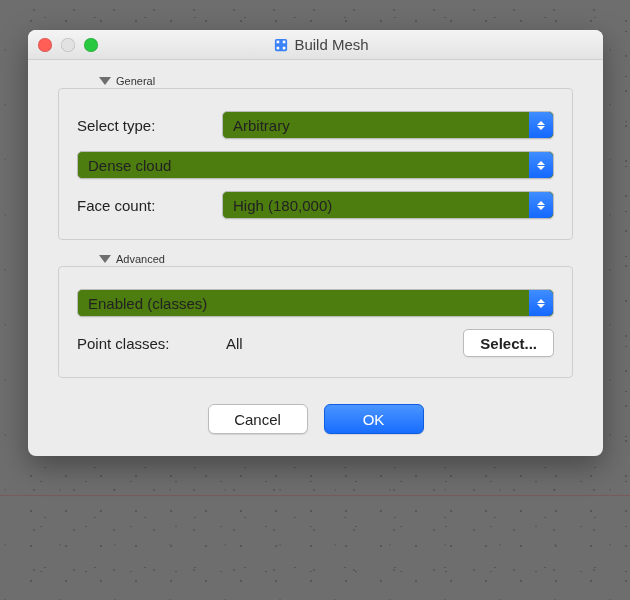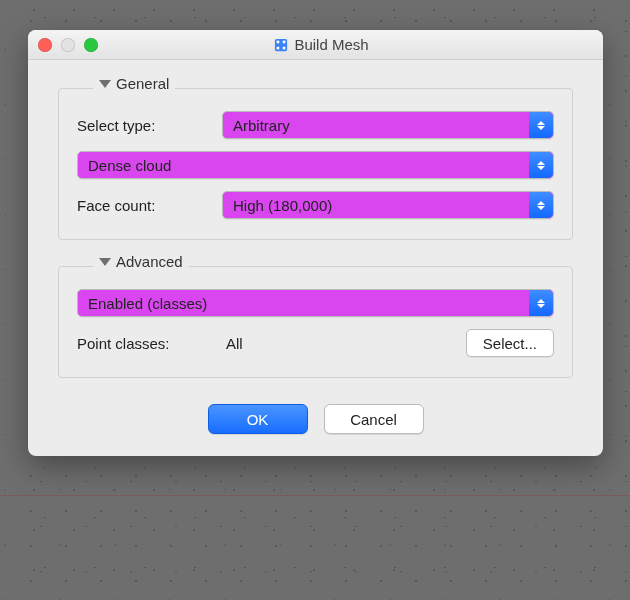--- a/index.html
+++ b/index.html
@@ -90,21 +90,21 @@
   .group + .group { margin-top: 26px; }
   .group-header {
     position: absolute;
     top: -14px;
     left: 34px;
     background: #ececec;
     padding: 0 6px;
     display: flex;
     align-items: center;
     gap: 5px;
-    font-size: 15px;
+    font-size: 11px;
     color: #333;
   }
   .disclosure {
     width: 0; height: 0;
     border-left: 6px solid transparent;
     border-right: 6px solid transparent;
     border-top: 8px solid #6e6e6e;
     display: inline-block;
   }
   .row {
@@ -112,21 +112,21 @@
     align-items: center;
     height: 40px;
   }
   .row-label {
     width: 145px;
     flex-shrink: 0;
   }
   .select {
     flex: 1;
     height: 28px;
-    background: #d946ef;
+    background: #4d7c0f;
     border: 1px solid #bbb;
     border-radius: 5px;
     display: flex;
     align-items: center;
     padding: 0 0 0 10px;
     position: relative;
     box-shadow: 0 1px 1px rgba(0,0,0,0.06);
   }
   .select-cap {
     position: absolute;
@@ -151,20 +151,21 @@
   .push-btn {
     height: 28px;
     padding: 0 16px;
     background: #fff;
     border: 1px solid #bbb;
     border-radius: 5px;
     display: flex;
     align-items: center;
     box-shadow: 0 1px 1px rgba(0,0,0,0.06);
     cursor: default;
+    font-weight: bold;
   }
   .footer {
     display: flex;
     justify-content: center;
     gap: 16px;
     margin-top: 26px;
   }
   .btn {
     width: 100px;
     height: 30px;
@@ -274,22 +275,22 @@
         <div class="row-label">Point classes:</div>
         <span class="pc-value">All</span>
         <span class="spacer"></span>
         <div class="push-btn">
           <span>Select...</span>
         </div>
       </div>
     </div>
 
     <div class="footer">
+      <div class="btn btn-default">
+        <span>Cancel</span>
+      </div>
       <div class="btn btn-primary">
         <span>OK</span>
       </div>
-      <div class="btn btn-default">
-        <span>Cancel</span>
-      </div>
     </div>
 
   </div>
 </div>
 
 </body></html>

